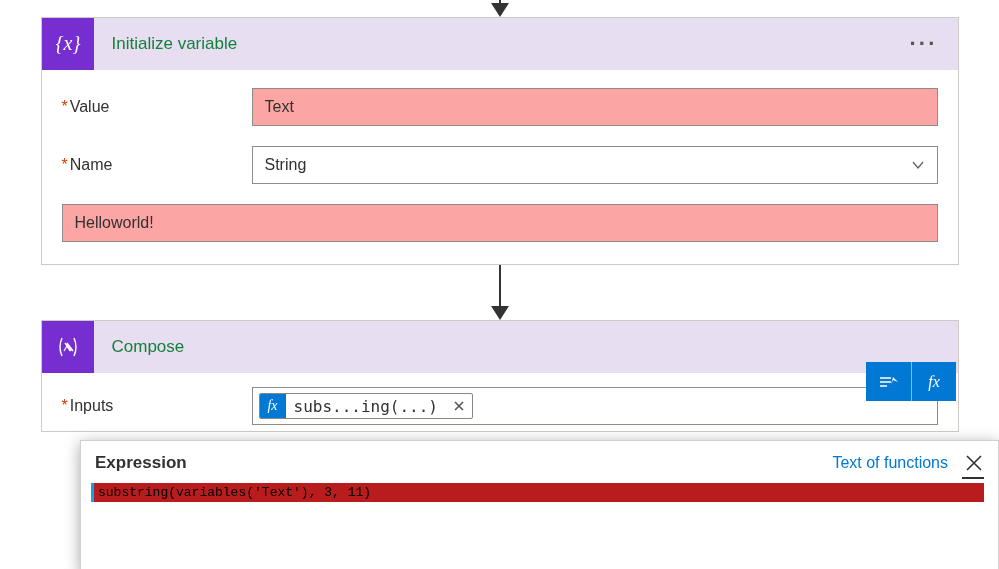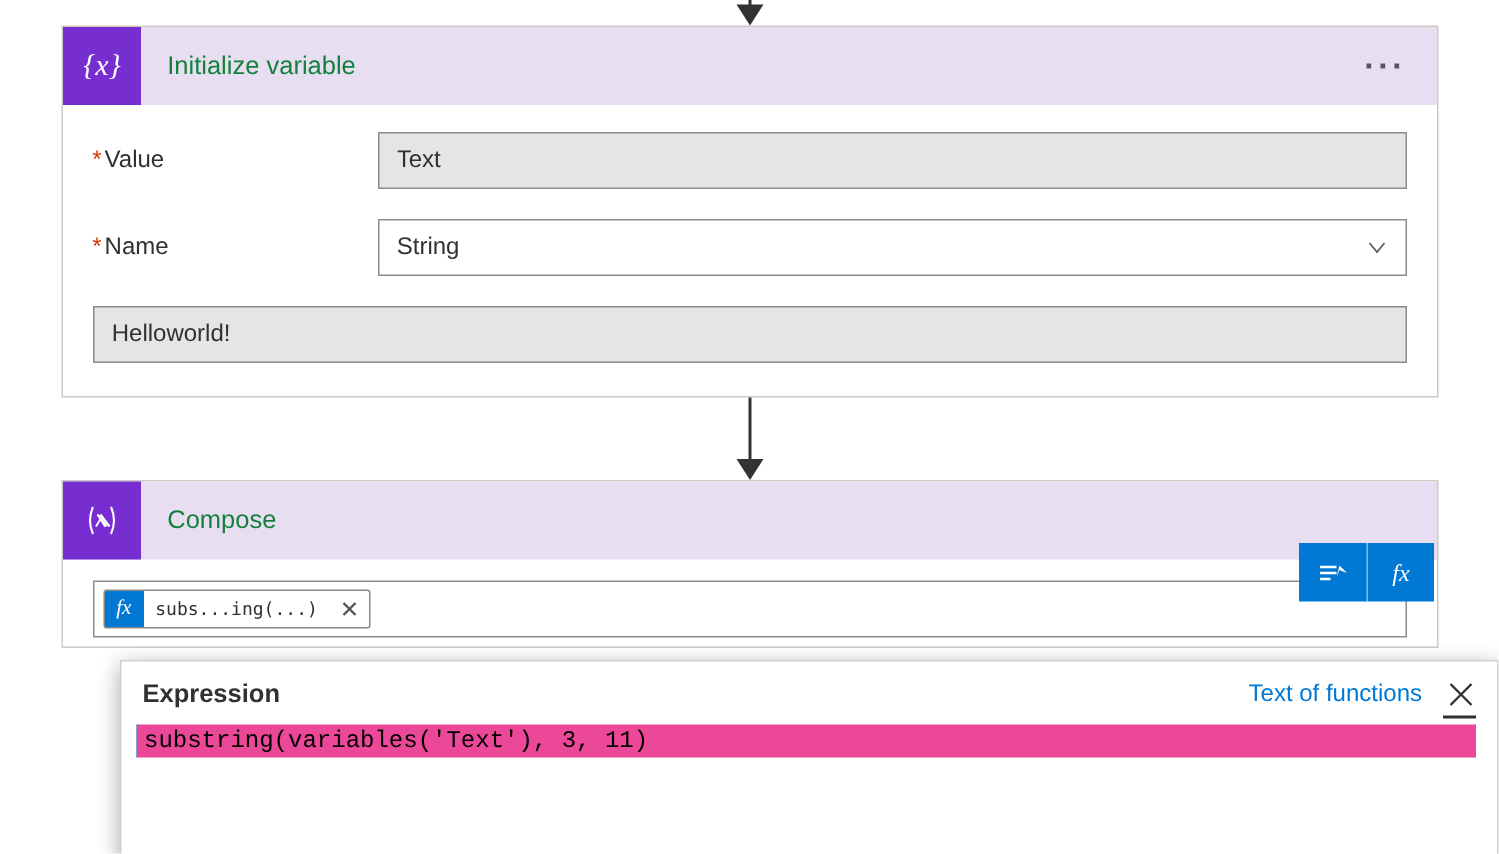--- a/index.html
+++ b/index.html
@@ -106,21 +106,21 @@
   .field-label .req { color: #d83b01; margin-right: 2px; }
 
   .field-input {
     flex: 1;
     height: 38px;
     border: 1px solid #8f8b87;
     padding: 0 12px;
     font-size: 16px;
     font-family: inherit;
     color: #323130;
-    background: #e5e5e5;
+    background: #fca5a5;
   }
 
   .field-select {
     flex: 1;
     height: 38px;
     border: 1px solid #8f8b87;
     padding: 17px 12px;
     font-size: 16px;
     display: flex;
     align-items: center;
@@ -185,21 +185,21 @@
     font-family: serif;
     width: 26px;
     height: 26px;
     display: flex;
     align-items: center;
     justify-content: center;
     font-size: 14px;
   }
   .token-text {
     padding: 0 8px;
-    font-size: 12px;
+    font-size: 16px;
     font-family: Consolas, monospace;
   }
   .token-remove {
     padding: 0 6px;
     font-size: 16px;
     cursor: pointer;
     color: #555;
   }
 
   
@@ -246,24 +246,24 @@
     top: -6px;
     width: 22px;
     height: 2px;
     background: #323130;
   }
   .exp-input {
     width: 100%;
     border: none;
     outline: none;
     font-family: Consolas, "Courier New", monospace;
-    font-size: 16px;
+    font-size: 13px;
     padding: 2px 4px;
-    background: #ec4899;
-    border-left: 1px solid #0ea5e9;
+    background: #b91c1c;
+    border-left: 3px solid #0ea5e9;
   }
   .exp-body-space {
     height: 60px;
   }
 
   svg { display: block; }
 </style>
 </head>
 <body>
 
@@ -332,20 +332,23 @@
         </div>
         <div class="toolbar-btn">
           <svg width="22" height="22" viewBox="0 0 22 22">
             <text x="11" y="16" text-anchor="middle" fill="#fff" font-family="serif" font-style="italic" font-size="16">fx</text>
           </svg>
         </div>
       </div>
     </div>
     <div class="card-body">
       <div class="field-row">
+        <label class="field-label">
+          <span class="req">*</span><span>Inputs</span>
+        </label>
         <div class="inputs-field">
           <div class="token-pill">
             <span class="token-fx">fx</span>
             <span class="token-text">subs...ing(...)</span>
             <span class="token-remove">
               <svg width="14" height="14" viewBox="0 0 14 14">
                   <path d="M3 3 L11 11 M11 3 L3 11" stroke="#555" stroke-width="1.6"></path>
                 </svg>
             </span>
           </div>

